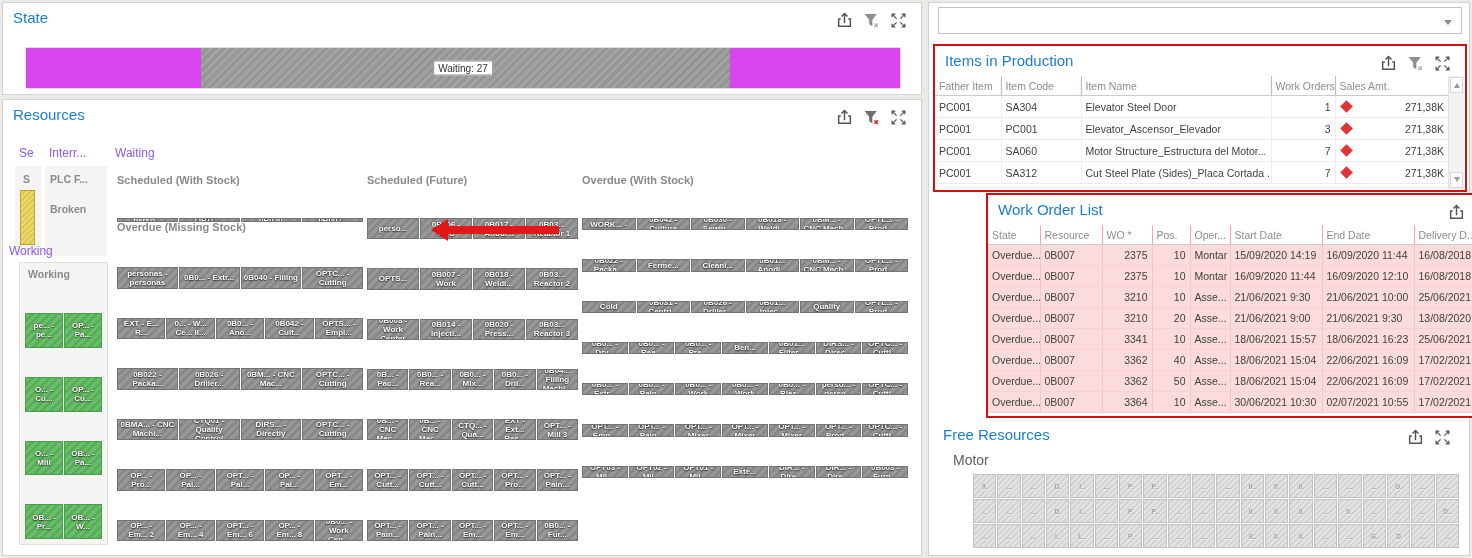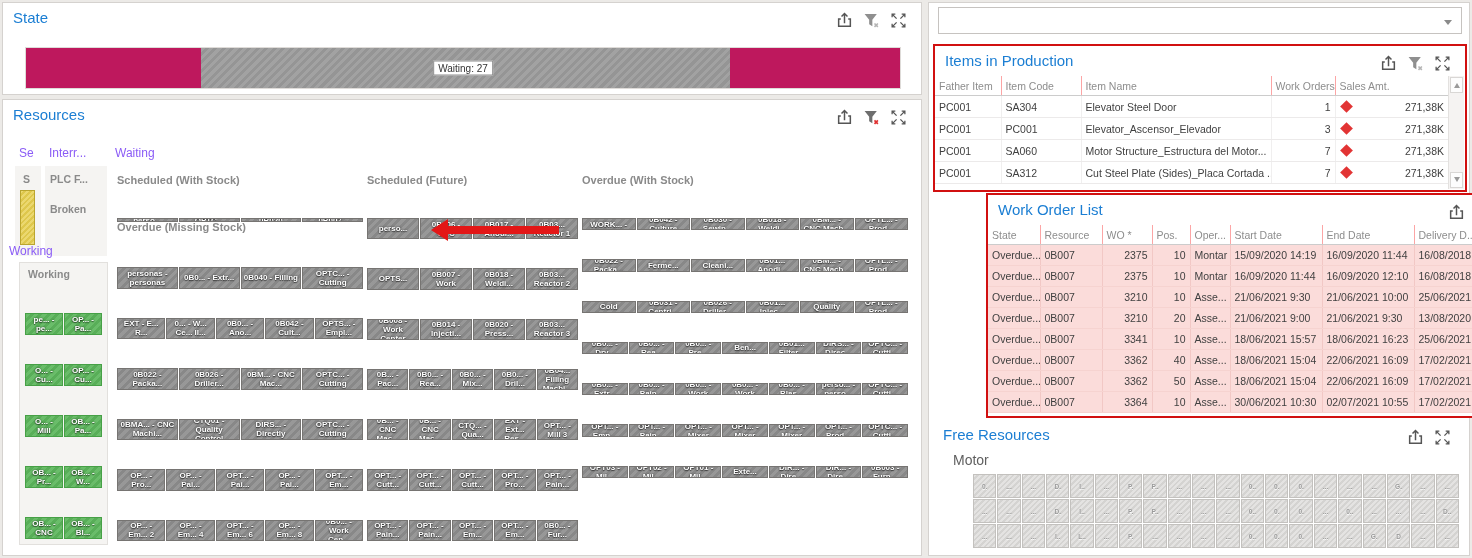--- a/index.html
+++ b/index.html
@@ -5,21 +5,21 @@
   html,body{margin:0;padding:0;background:#eceae7;font-family:"Liberation Sans",sans-serif;}
   #screen{position:relative;width:1472px;height:558px;background:#eceae7;overflow:hidden;}
   .panel{position:absolute;background:#fff;border:1px solid #d5d2cf;box-sizing:border-box;}
   .panel-title{position:absolute;left:10px;top:6px;font-size:15px;color:#1b7ed3;}
   .panel-icons{position:absolute;right:14px;top:9px;display:flex;gap:10px;align-items:center;}
   .icn{width:17px;height:17px;display:inline-block;cursor:pointer;}
   .icn svg{display:block;}
 
   
   .state-panel{left:2px;top:2px;width:920px;height:93px;}
-  .bar-track{position:absolute;left:22px;top:44px;width:874px;height:40px;border:1px solid #dedbd8;background:#be185d;}
+  .bar-track{position:absolute;left:22px;top:44px;width:874px;height:40px;border:1px solid #dedbd8;background:#d946ef;}
   .bar-seg{position:absolute;left:20%;width:60.5%;top:0;bottom:0;background:#9b9b9b;
     background-image:repeating-linear-gradient(135deg,rgba(255,255,255,.07) 0 3px,rgba(0,0,0,.04) 3px 6px);}
   .bar-label{position:absolute;left:50%;top:50%;transform:translate(-50%,-50%);background:#fff;
     border:1px solid #8c8c8c;font-size:10px;color:#333;padding:1px 4px;white-space:nowrap;}
 
   
   .resources-panel{left:2px;top:99px;width:920px;height:457px;}
   .sec-header{position:absolute;font-size:12px;color:#8b5cf6;white-space:nowrap;}
   .sub-label{position:absolute;font-size:10.5px;font-weight:bold;color:#8a8a8a;white-space:nowrap;}
   .col-bg{position:absolute;background:#f5f4f2;}
@@ -333,24 +333,20 @@
             <div class="tile tile-green">OP... - Cu...</div>
           </div>
           <div class="t-row">
             <div class="tile tile-green">O... - Mill</div>
             <div class="tile tile-green">OB... - Pa...</div>
           </div>
           <div class="t-row">
             <div class="tile tile-green">OB... - Pr...</div>
             <div class="tile tile-green">OB... - W...</div>
           </div>
-          <div class="t-row">
-            <div class="tile tile-green">OB... - CNC</div>
-            <div class="tile tile-green">OB... - Bl...</div>
-          </div>
         </div>
     </div>
 
     <div class="red-arrow">
       <div class="head"></div>
       <div class="tail"></div>
     </div>
   </div>
 
   <div class="panel right-col"></div>

